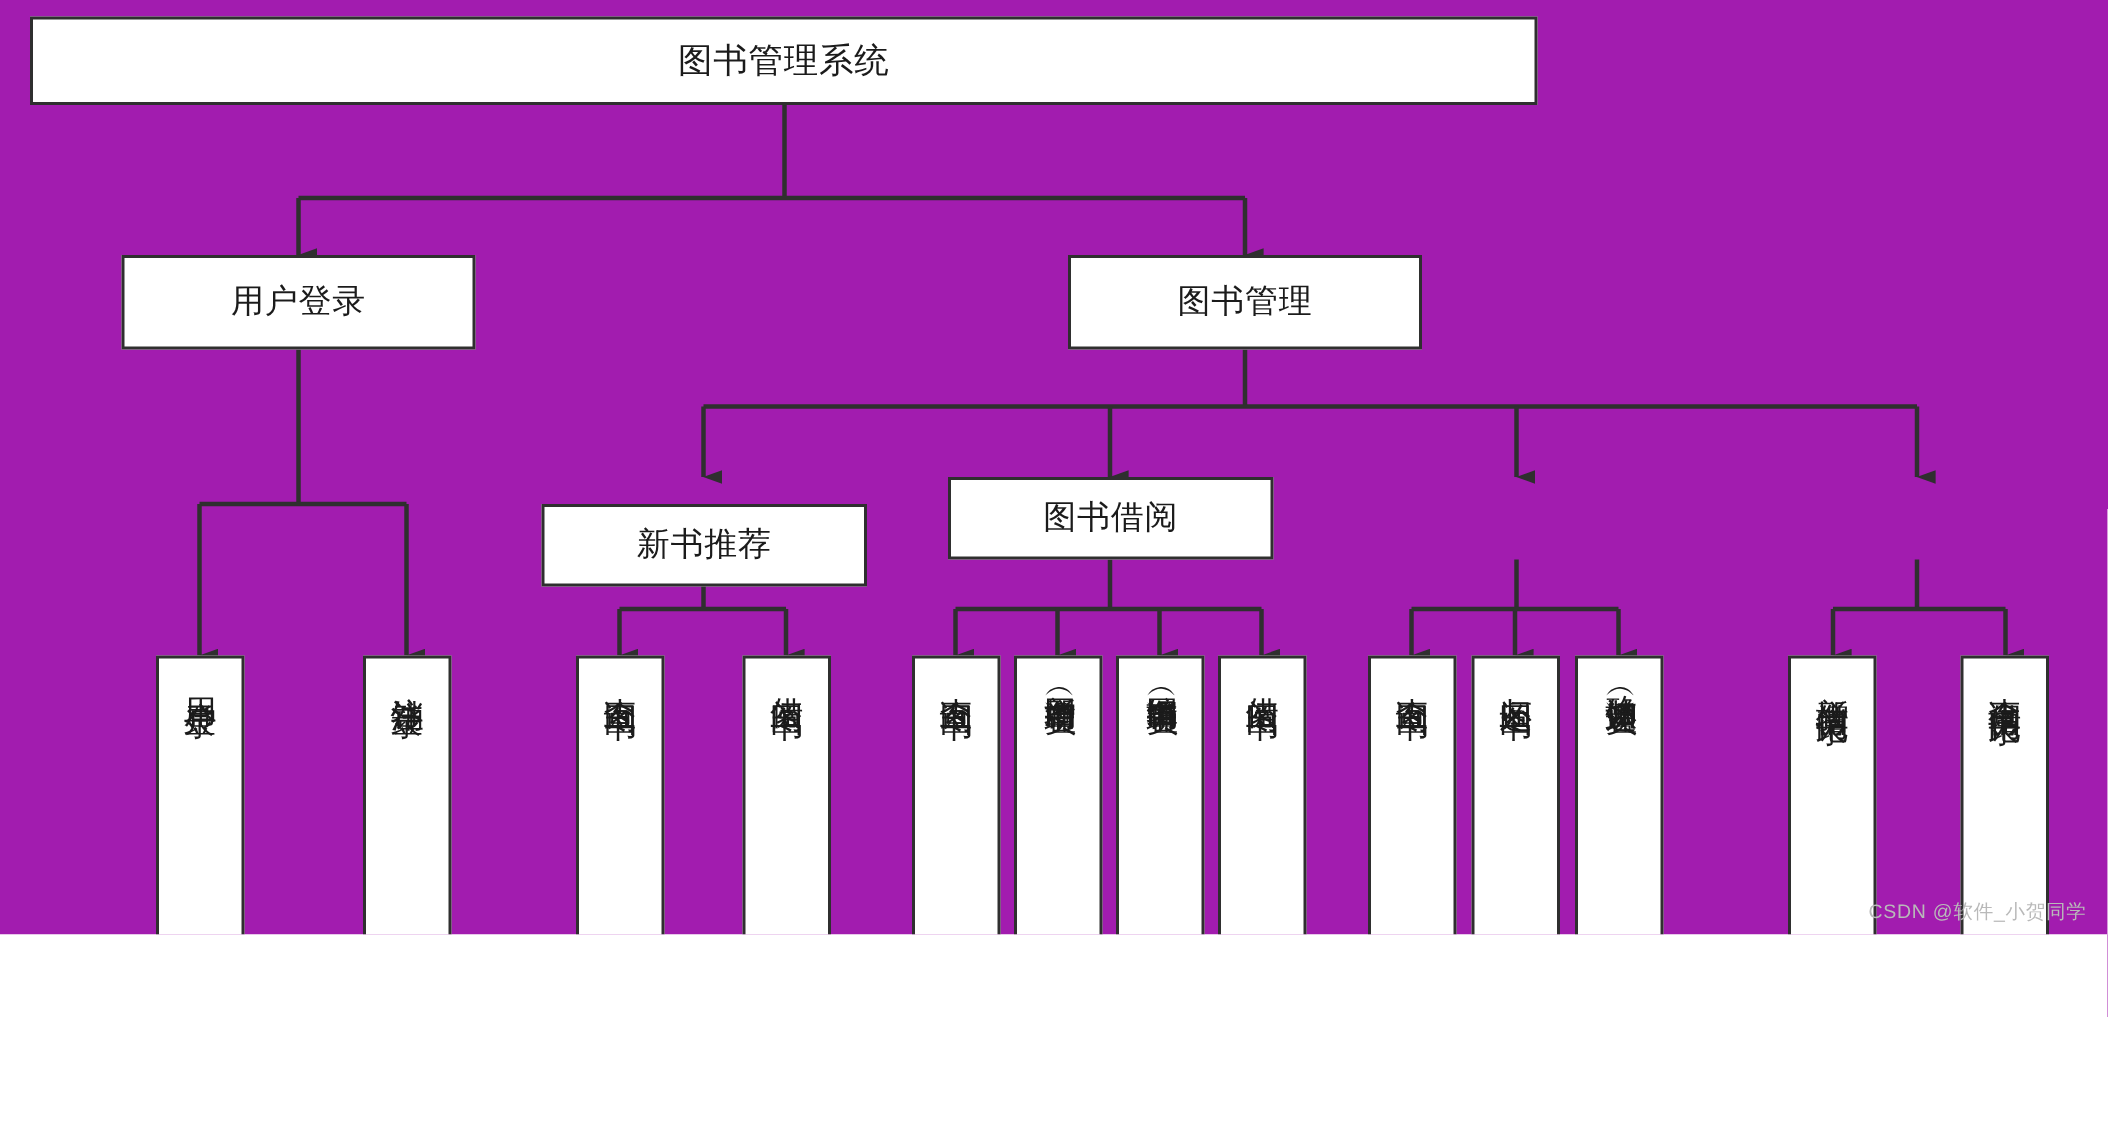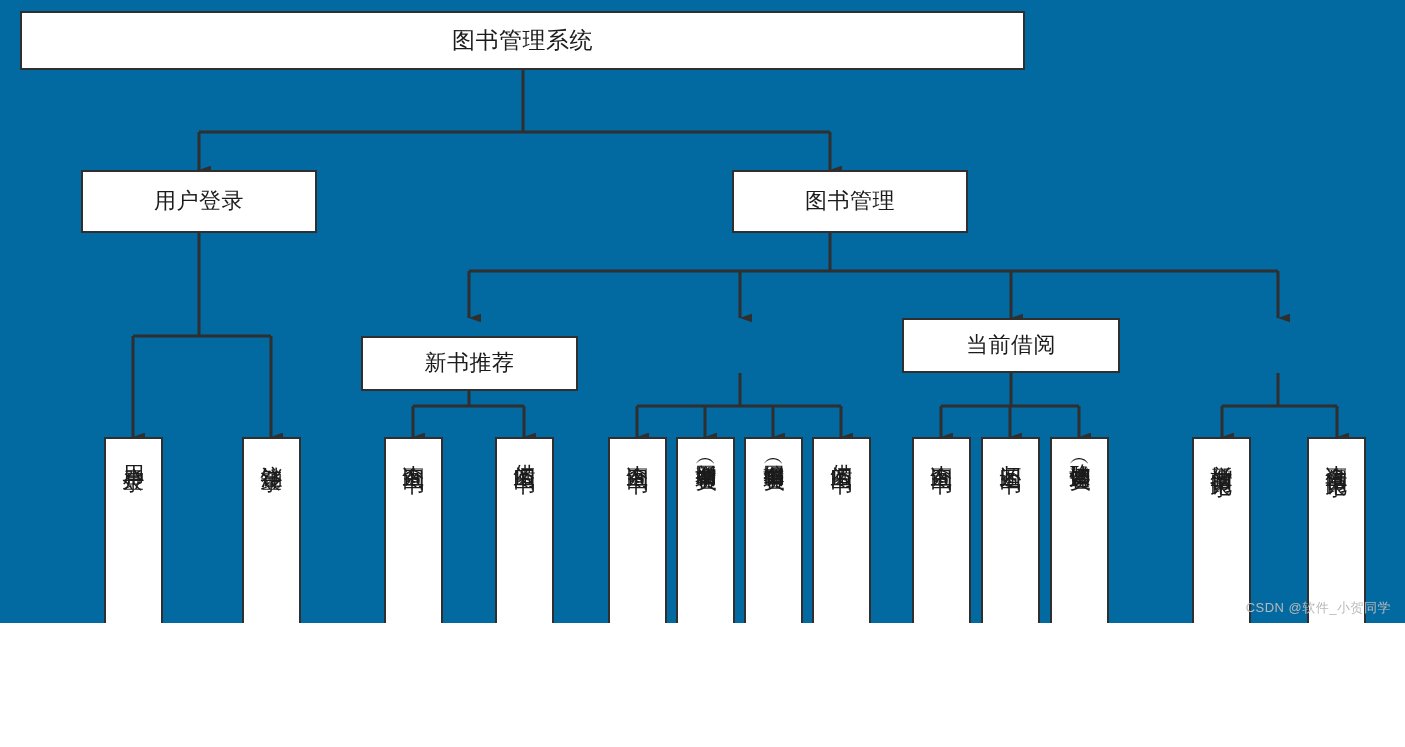--- a/index.html
+++ b/index.html
@@ -7,21 +7,21 @@
     padding: 0;
     background: #ffffff;
   }
   body {
     font-family: "Liberation Sans", "DejaVu Sans", sans-serif;
   }
   #canvas {
     position: relative;
     width: 1405px;
     height: 623px;
-    background: #0369a1;
+    background: #a21caf;
     overflow: hidden;
   }
   #diagram-svg {
     position: absolute;
     left: 0;
     top: 0;
     width: 1405px;
     height: 747px;
   }
   .node {
@@ -134,29 +134,29 @@
     </g>
   </svg>
 
   <div class="node horizontal root" style="left:20px; top:11px; width:1005px; height:59px;">
     <span class="node-label">图书管理系统</span>
   </div>
 
   <div class="node horizontal" style="left:81px; top:170px; width:236px; height:63px;">
     <span class="node-label">用户登录</span>
   </div>
-  <div class="node horizontal" style="left:732px; top:170px; width:236px; height:63px;">
+  <div class="node horizontal" style="left:712px; top:170px; width:236px; height:63px;">
     <span class="node-label">图书管理</span>
   </div>
 
   <div class="node horizontal" style="left:361px; top:336px; width:217px; height:55px;">
     <span class="node-label">新书推荐</span>
   </div>
-  <div class="node horizontal" style="left:902px; top:318px; width:218px; height:55px;">
-    <span class="node-label">当前借阅</span>
+  <div class="node horizontal" style="left:632px; top:318px; width:217px; height:55px;">
+    <span class="node-label">图书借阅</span>
   </div>
 
   <div class="node vertical" style="left:104px; top:437px; width:59px; height:298px;">
     <span class="node-label">用户登录</span>
   </div>
   <div class="node vertical" style="left:242px; top:437px; width:59px; height:298px;">
     <span class="node-label">注销登录</span>
   </div>
 
   <div class="node vertical" style="left:384px; top:437px; width:59px; height:298px;">

